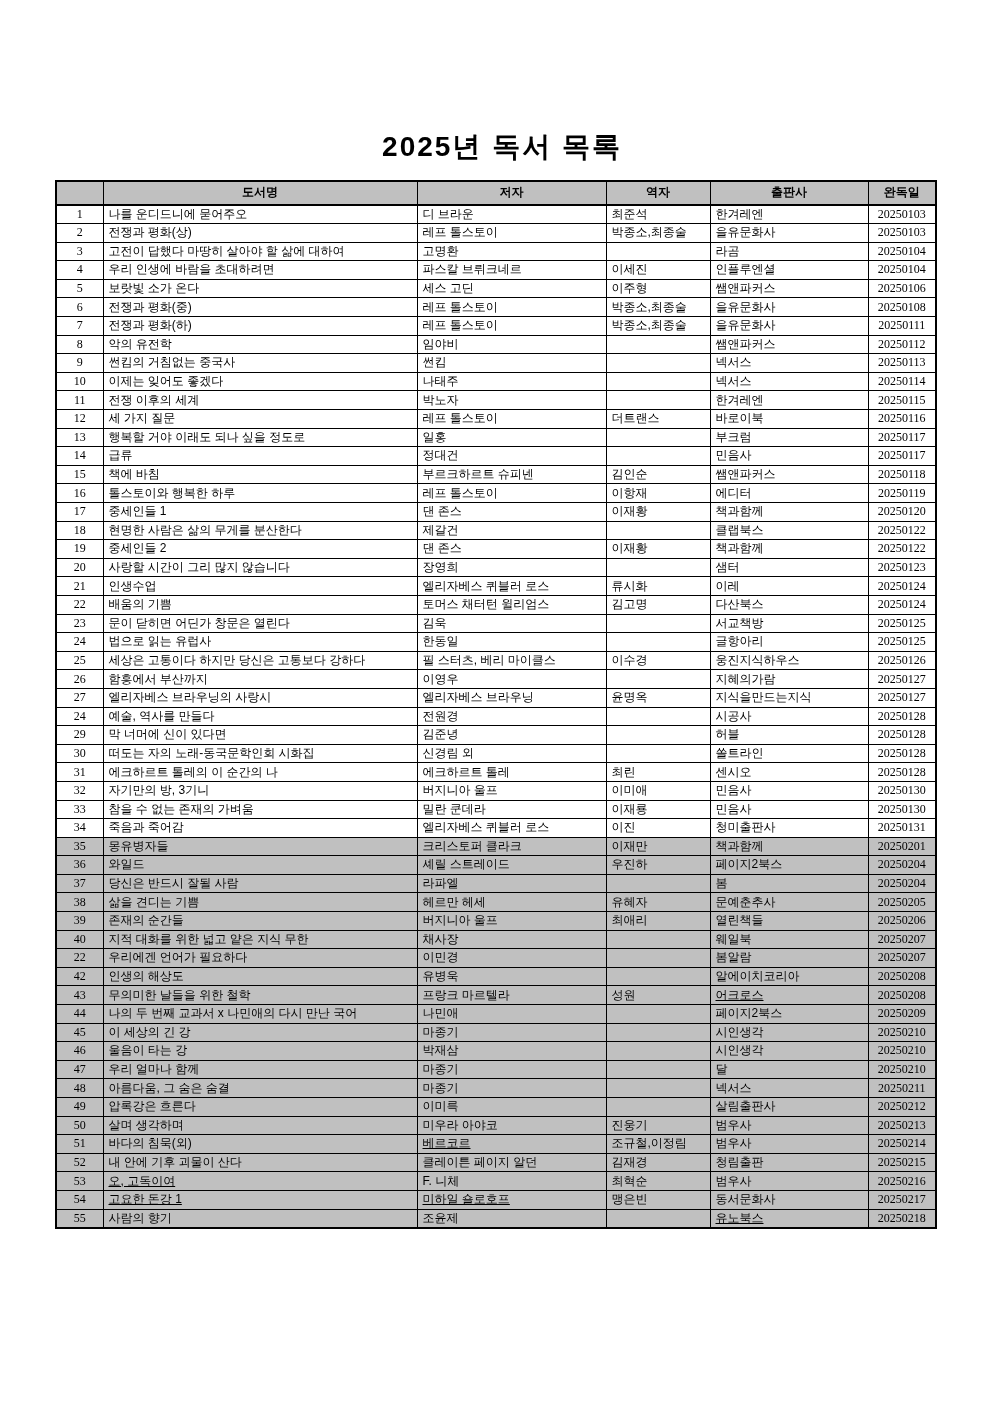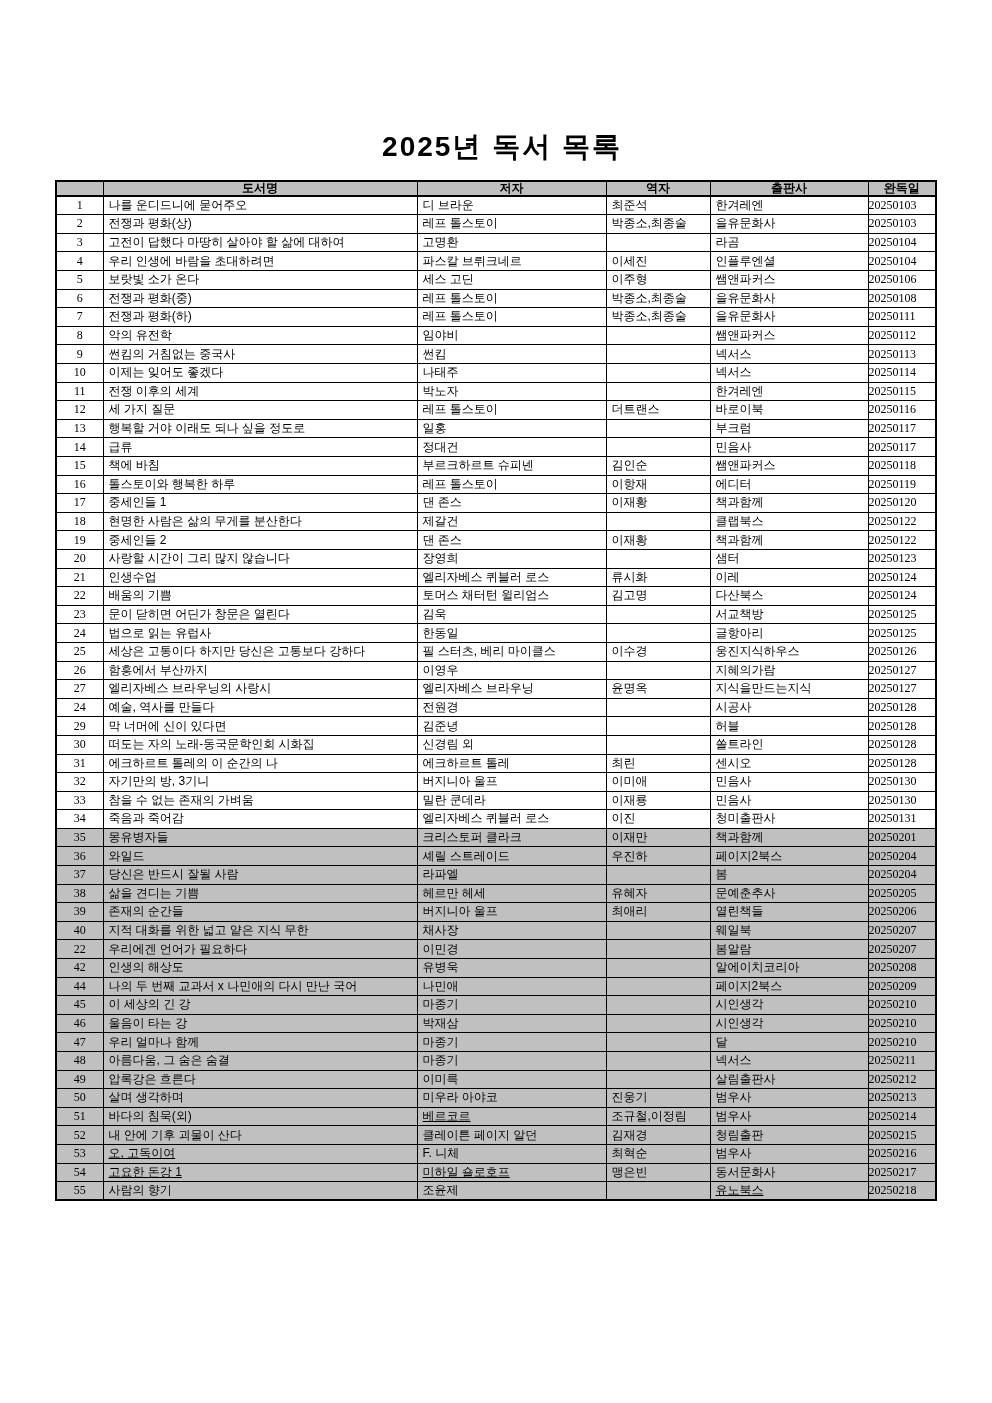--- a/index.html
+++ b/index.html
@@ -31,38 +31,39 @@
   }
   .reading-table th, .reading-table td {
     border: 1px solid #000;
     font-size: 12px;
     line-height: 1.1;
     overflow: hidden;
     white-space: nowrap;
     vertical-align: middle;
   }
   .reading-table thead th {
-    height: 15px;
+    height: 24px;
     background: #c0c0c0;
     font-weight: 700;
     text-align: center;
     border-bottom: 2px solid #000;
   }
   .reading-table tbody td { height: 18.6px; background: #ffffff; }
   .reading-table tbody tr.shaded td { background: #c0c0c0; }
   .col-no {
     text-align: center;
     font-family: "Liberation Serif", "DejaVu Serif", serif;
     font-size: 13px;
   }
   .col-title, .col-author, .col-translator, .col-publisher {
     text-align: left;
     padding: 0 5px;
   }
   .col-date {
+    text-align: center;
     font-family: "Liberation Serif", "DejaVu Serif", serif;
     font-size: 13px;
   }
   .u { text-decoration: underline; }
 </style>
 </head>
 <body>
 
 <div class="page">
   <div class="doc-title">2025년 독서 목록</div>
@@ -417,20 +418,28 @@
         </tr>
         <tr class="shaded">
           <td class="col-no"><span>42</span></td>
           <td class="col-title"><span>인생의 해상도</span></td>
           <td class="col-author"><span>유병욱</span></td>
           <td class="col-translator"><span></span></td>
           <td class="col-publisher"><span>알에이치코리아</span></td>
           <td class="col-date"><span>20250208</span></td>
         </tr>
         <tr class="shaded">
+          <td class="col-no"><span>43</span></td>
+          <td class="col-title"><span>무의미한 날들을 위한 철학</span></td>
+          <td class="col-author"><span>프랑크 마르텔라</span></td>
+          <td class="col-translator"><span>성원</span></td>
+          <td class="col-publisher"><span class="u">어크로스</span></td>
+          <td class="col-date"><span>20250208</span></td>
+        </tr>
+        <tr class="shaded">
           <td class="col-no"><span>44</span></td>
           <td class="col-title"><span>나의 두 번째 교과서 x 나민애의 다시 만난 국어</span></td>
           <td class="col-author"><span>나민애</span></td>
           <td class="col-translator"><span></span></td>
           <td class="col-publisher"><span>페이지2북스</span></td>
           <td class="col-date"><span>20250209</span></td>
         </tr>
         <tr class="shaded">
           <td class="col-no"><span>45</span></td>
           <td class="col-title"><span>이 세상의 긴 강</span></td>

